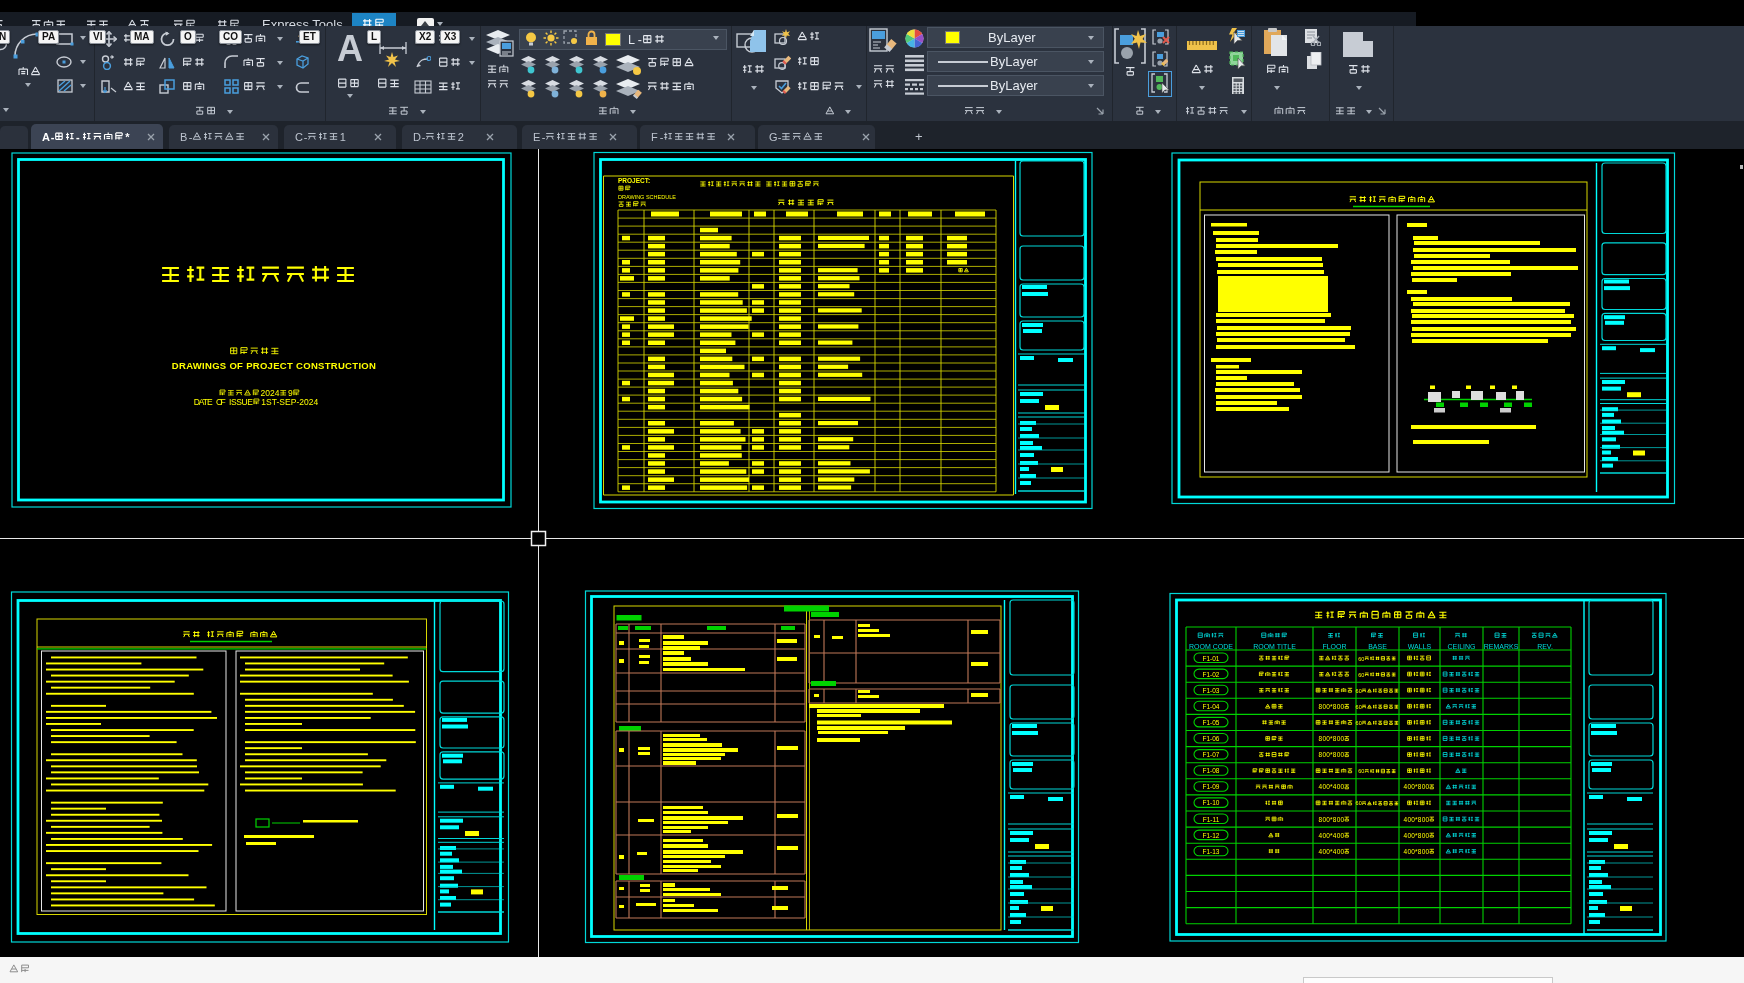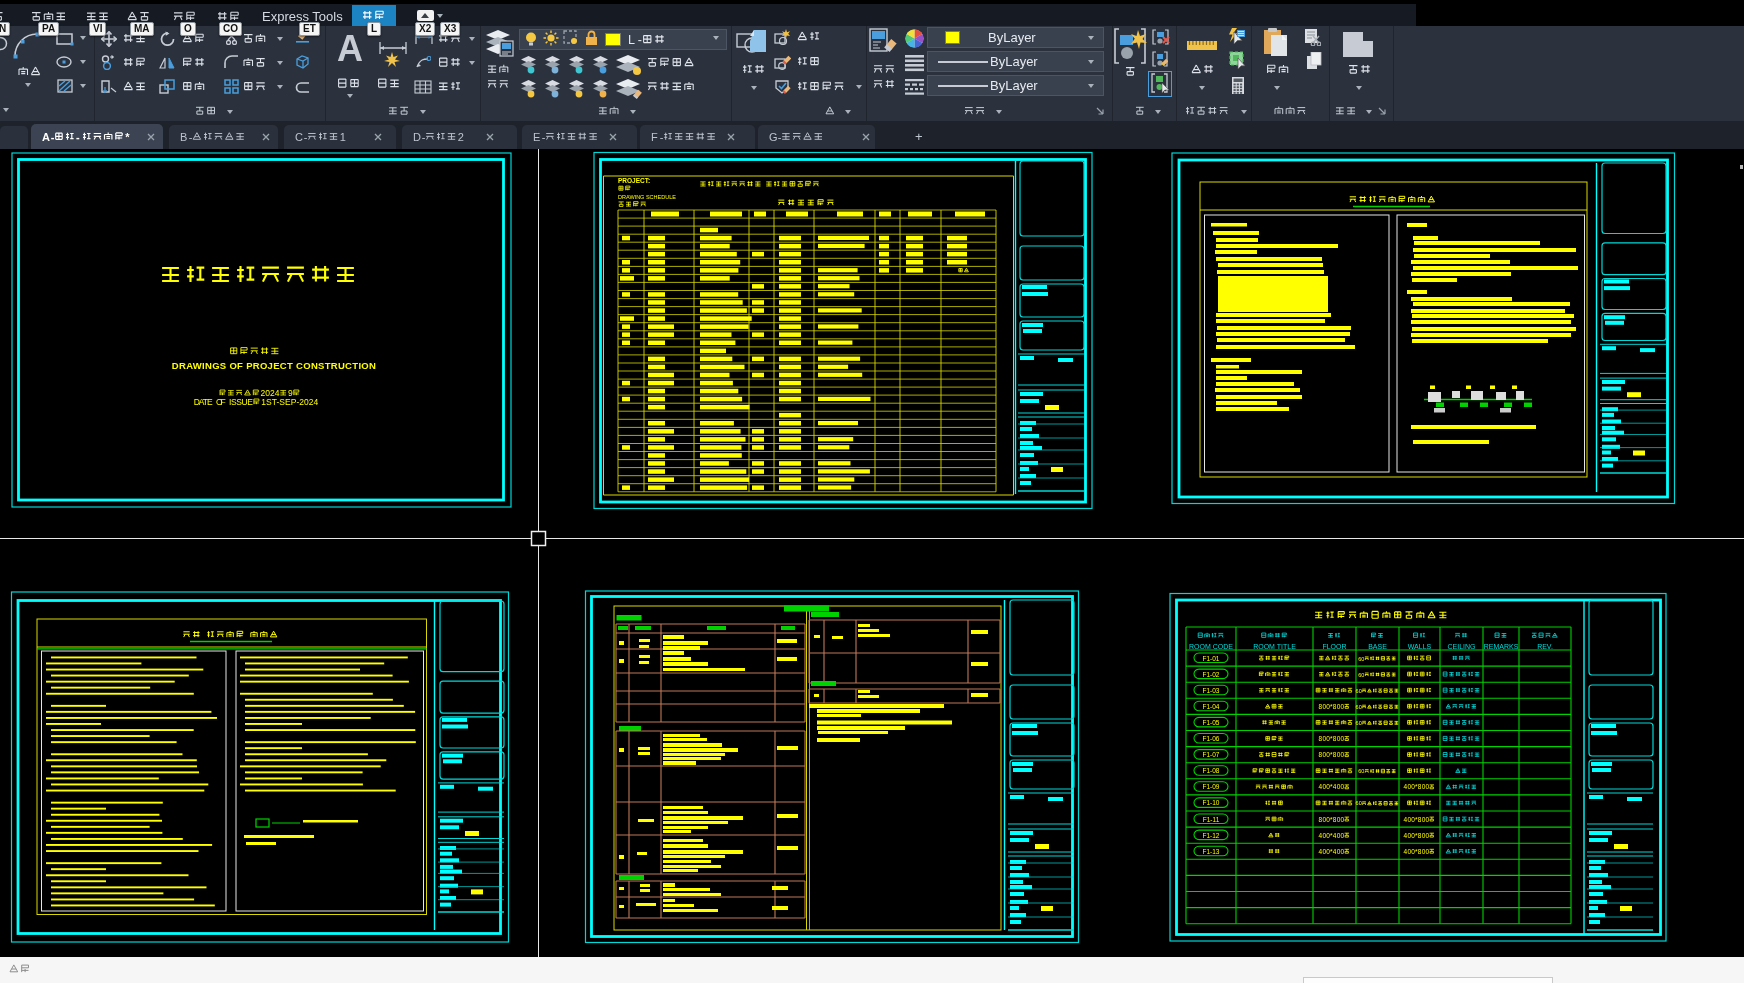--- a/index.html
+++ b/index.html
@@ -1,16 +1,16 @@
 <!DOCTYPE html>
 <html><head><meta charset="utf-8"><style>
 *{margin:0;padding:0;box-sizing:border-box}
 body{width:1744px;height:983px;overflow:hidden;font-family:"Liberation Sans",sans-serif;background:#000}
 .abs{position:absolute}
-#menubar{position:absolute;left:0;top:4px;width:1416px;height:26px;background:#161b23}
+#menubar{position:absolute;left:0;top:12px;width:1416px;height:26px;background:#161b23}
 .keytip{position:absolute;top:18px;height:14px;background:#f5f5f5;border:1px solid #8f959d;border-radius:2px;color:#111;font-size:10px;font-weight:bold;line-height:12px;padding:0 3px;z-index:30;box-shadow:0 1px 2px rgba(0,0,0,.5)}
 #ribbon{position:absolute;left:0;top:26px;width:1744px;height:95px;background:#2b323e;overflow:hidden}
 .rdiv{position:absolute;top:0;width:1px;height:95px;background:#20252d}
 .ricon{position:absolute}
 .rtext{position:absolute;white-space:nowrap}
 .caret{position:absolute;width:0;height:0;border-left:3.5px solid transparent;border-right:3.5px solid transparent;border-top:4px solid #aab2bc}
 #tabbar{position:absolute;left:0;top:121px;width:1744px;height:28px;background:#1e232b}
 .ftab{position:absolute;top:4px;height:24px;background:#2b313c;border-radius:5px 5px 0 0}
 #canvas{position:absolute;left:0;top:149px;width:1744px;height:660px;background:#000}
 #cmdbar{position:absolute;left:0;top:957px;width:1744px;height:26px;background:#f6f6f6}

